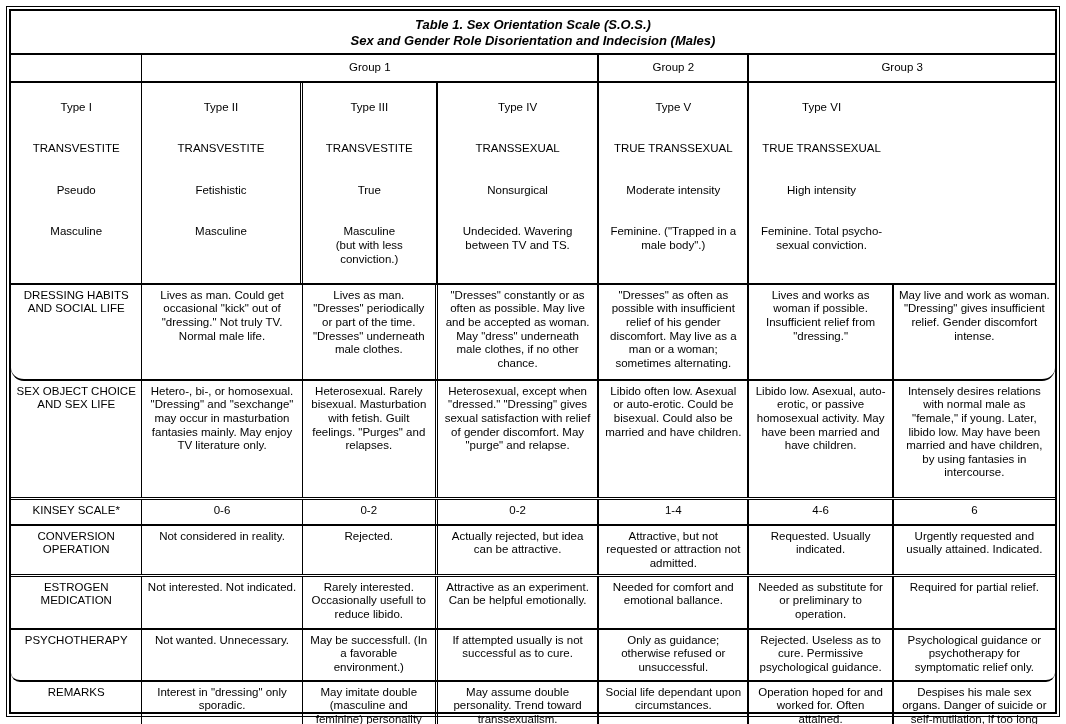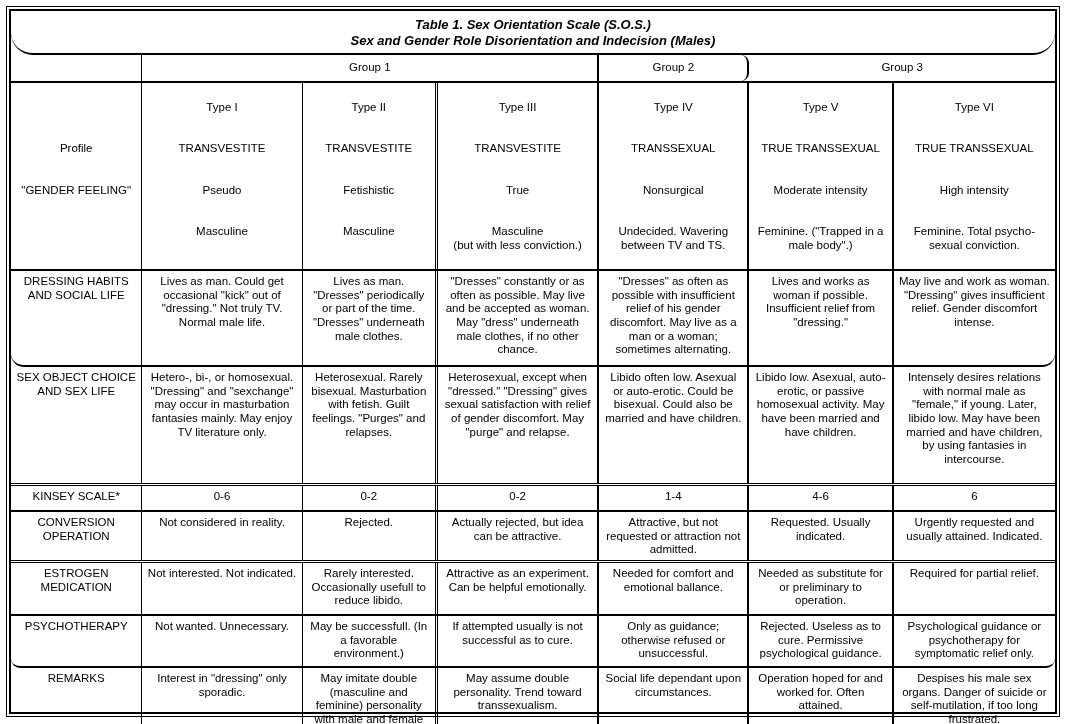--- a/index.html
+++ b/index.html
@@ -41,27 +41,26 @@
   }
   .v1 { border-right: 1px solid #000; }
   .v2 { border-right: 2px solid #000; }
   .vd { border-right: 3px double #000; }
   .row-title {
     display: block;
     text-align: center;
     padding: 6px 0 7px;
     border-bottom: 2px solid #000;
     min-height: 44px;
-    border-radius: 22px;
   }
   .title-line { font-size: 13px; font-weight: bold; font-style: italic; line-height: 15.5px; }
   .row-group { min-height: 28px; }
   .row-group .td { padding-top: 6px; }
   .g1 { grid-column: 2 / 5; }
-  .g2 { grid-column: 5 / 6; border-radius: 8px; }
+  .g2 { grid-column: 5 / 6; }
   .g3 { grid-column: 6 / 8; }
   .row-profile { min-height: 117px; }
   .p-line { display: block; min-height: 14px; margin-bottom: 14px; }
   .p-line:last-child { margin-bottom: 0; }
   .row-dressing  { min-height: 96px; border-radius: 13px; }
   .row-sexobj    { min-height: 119px; }
   .row-kinsey    { min-height: 26px; }
   .row-conversion{ min-height: 49px; }
   .row-estrogen  { min-height: 53px; }
   .row-psycho    { min-height: 52px; border-radius: 9px; }
@@ -81,26 +80,20 @@
 
       <div class="trow row-group">
         <div class="td v1"></div>
         <div class="td v2 g1">Group 1</div>
         <div class="td v2 g2">Group 2</div>
         <div class="td g3">Group 3</div>
       </div>
 
       <div class="trow row-profile">
         <div class="td v1">
-          <span class="p-line"></span>
-          <span class="p-line">Profile</span>
-          <span class="p-line">"GENDER FEELING"</span>
-          <span class="p-line"></span>
-        </div>
-        <div class="td v1">
           <span class="p-line">Type I</span>
           <span class="p-line">TRANSVESTITE</span>
           <span class="p-line">Pseudo</span>
           <span class="p-line">Masculine</span>
         </div>
         <div class="td vd">
           <span class="p-line">Type II</span>
           <span class="p-line">TRANSVESTITE</span>
           <span class="p-line">Fetishistic</span>
           <span class="p-line">Masculine</span>

